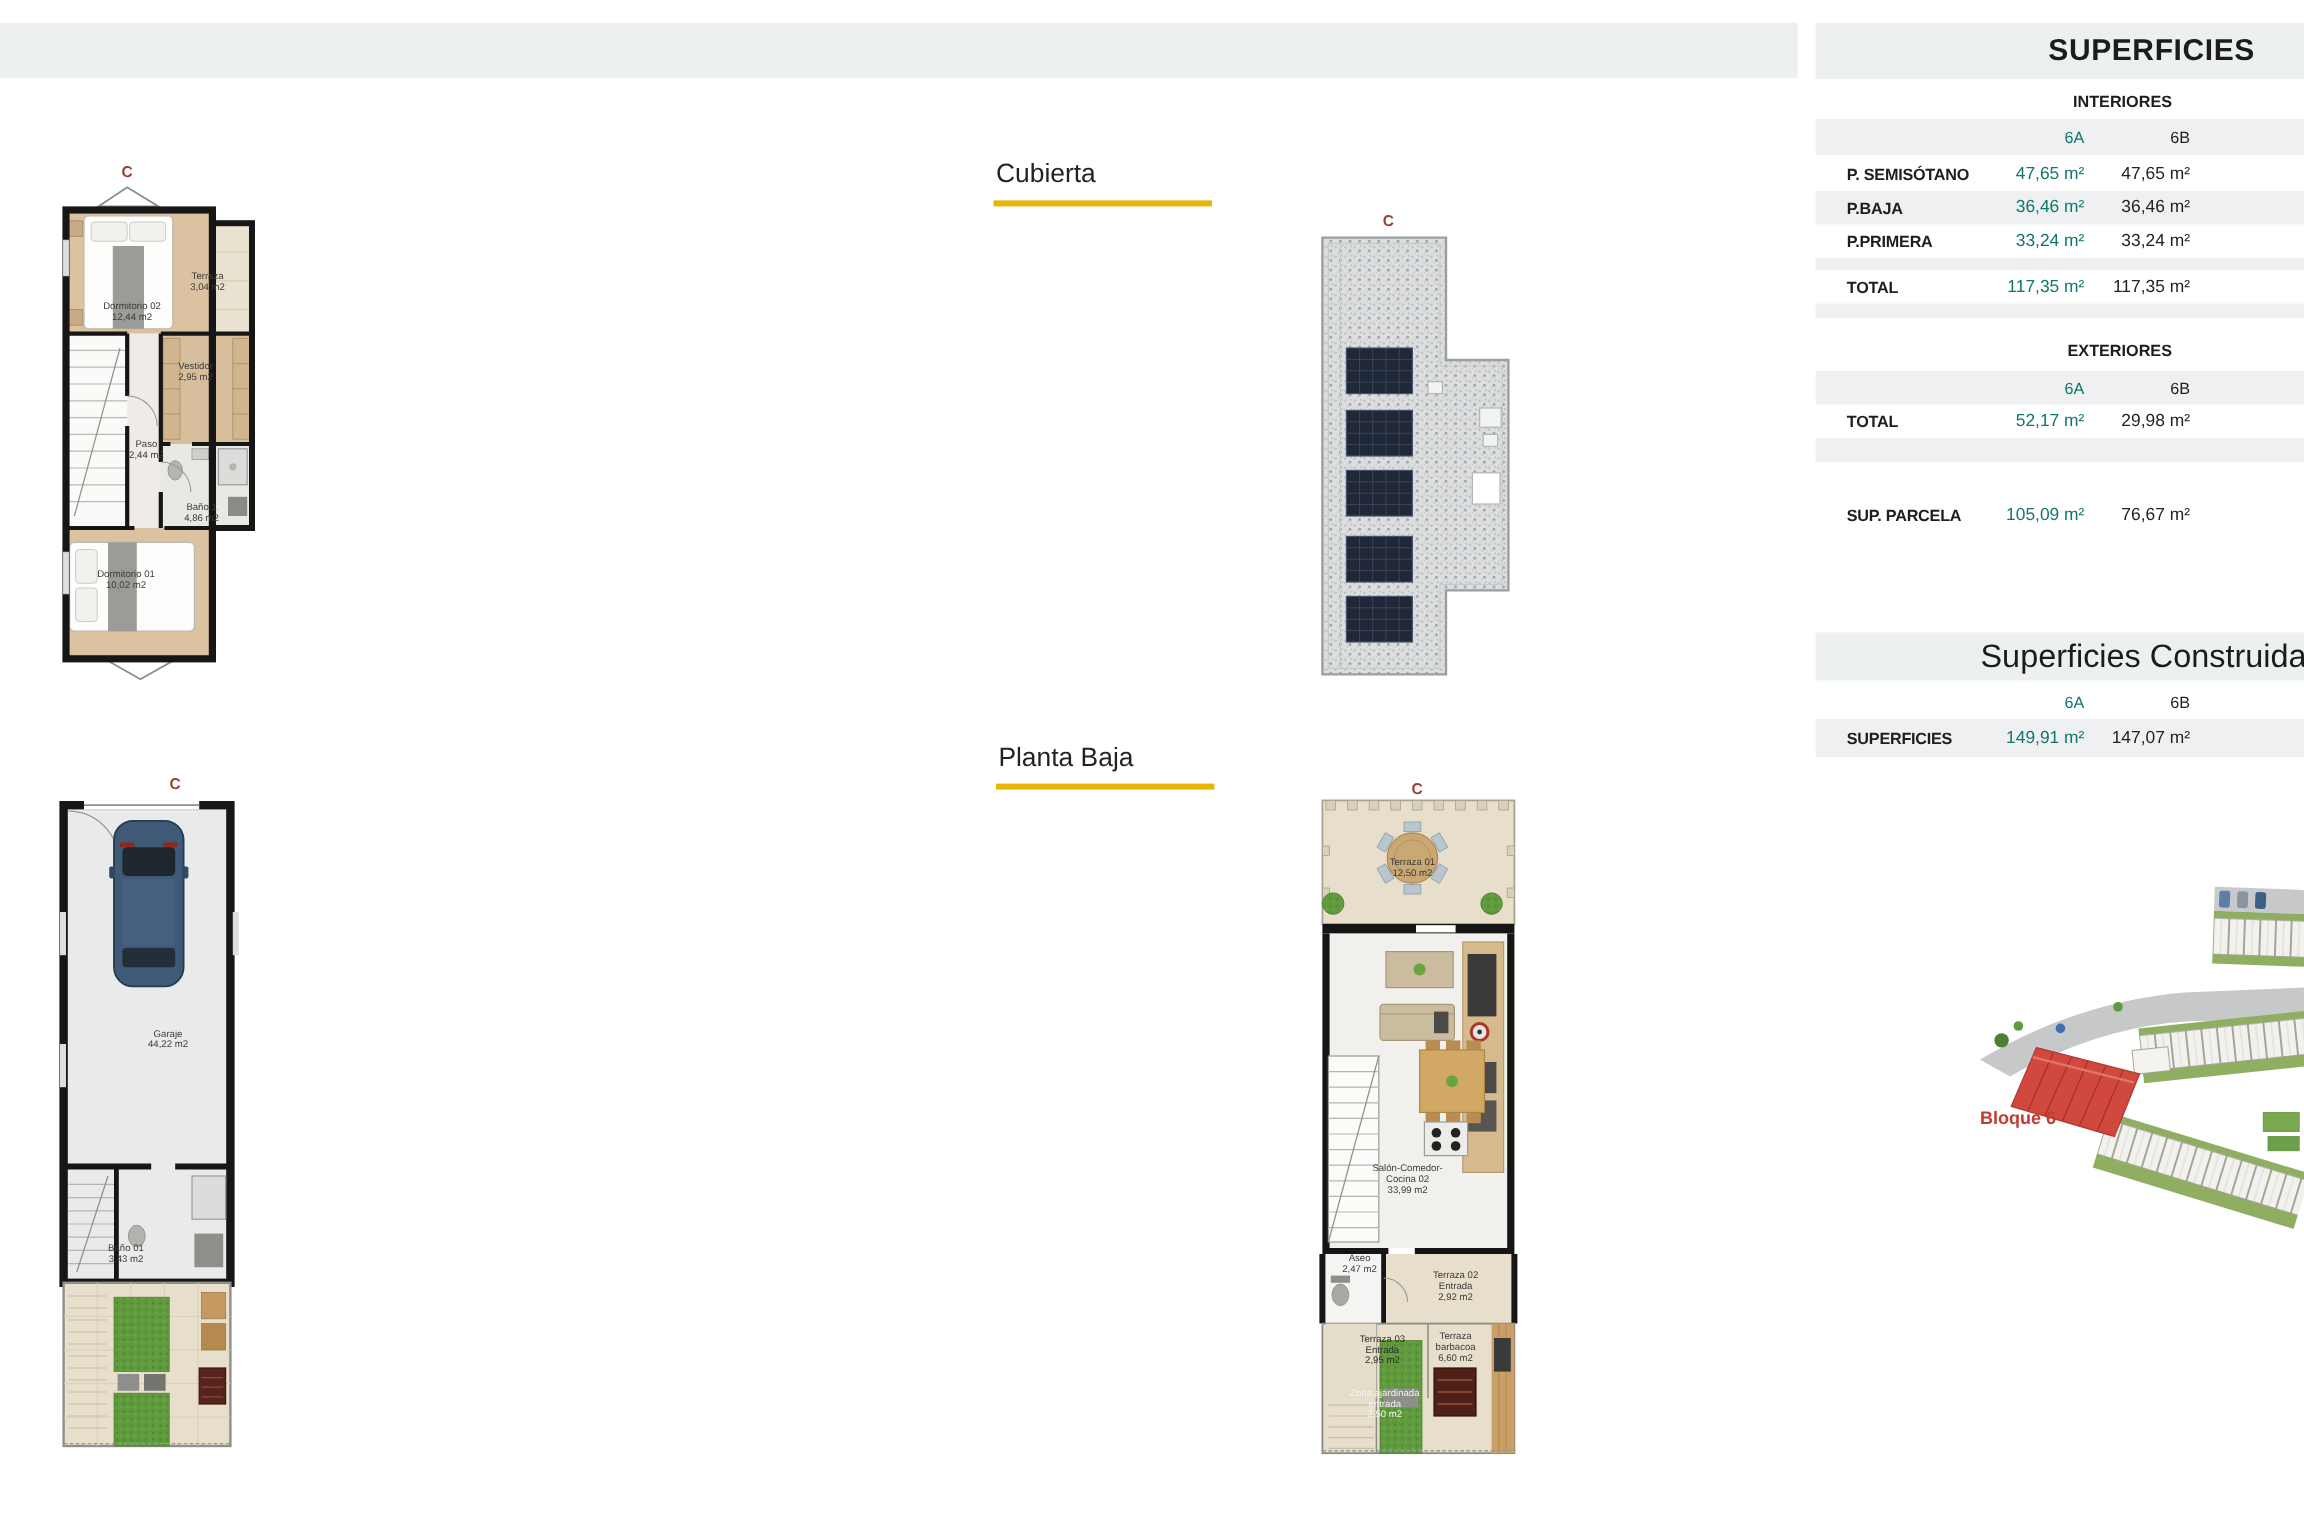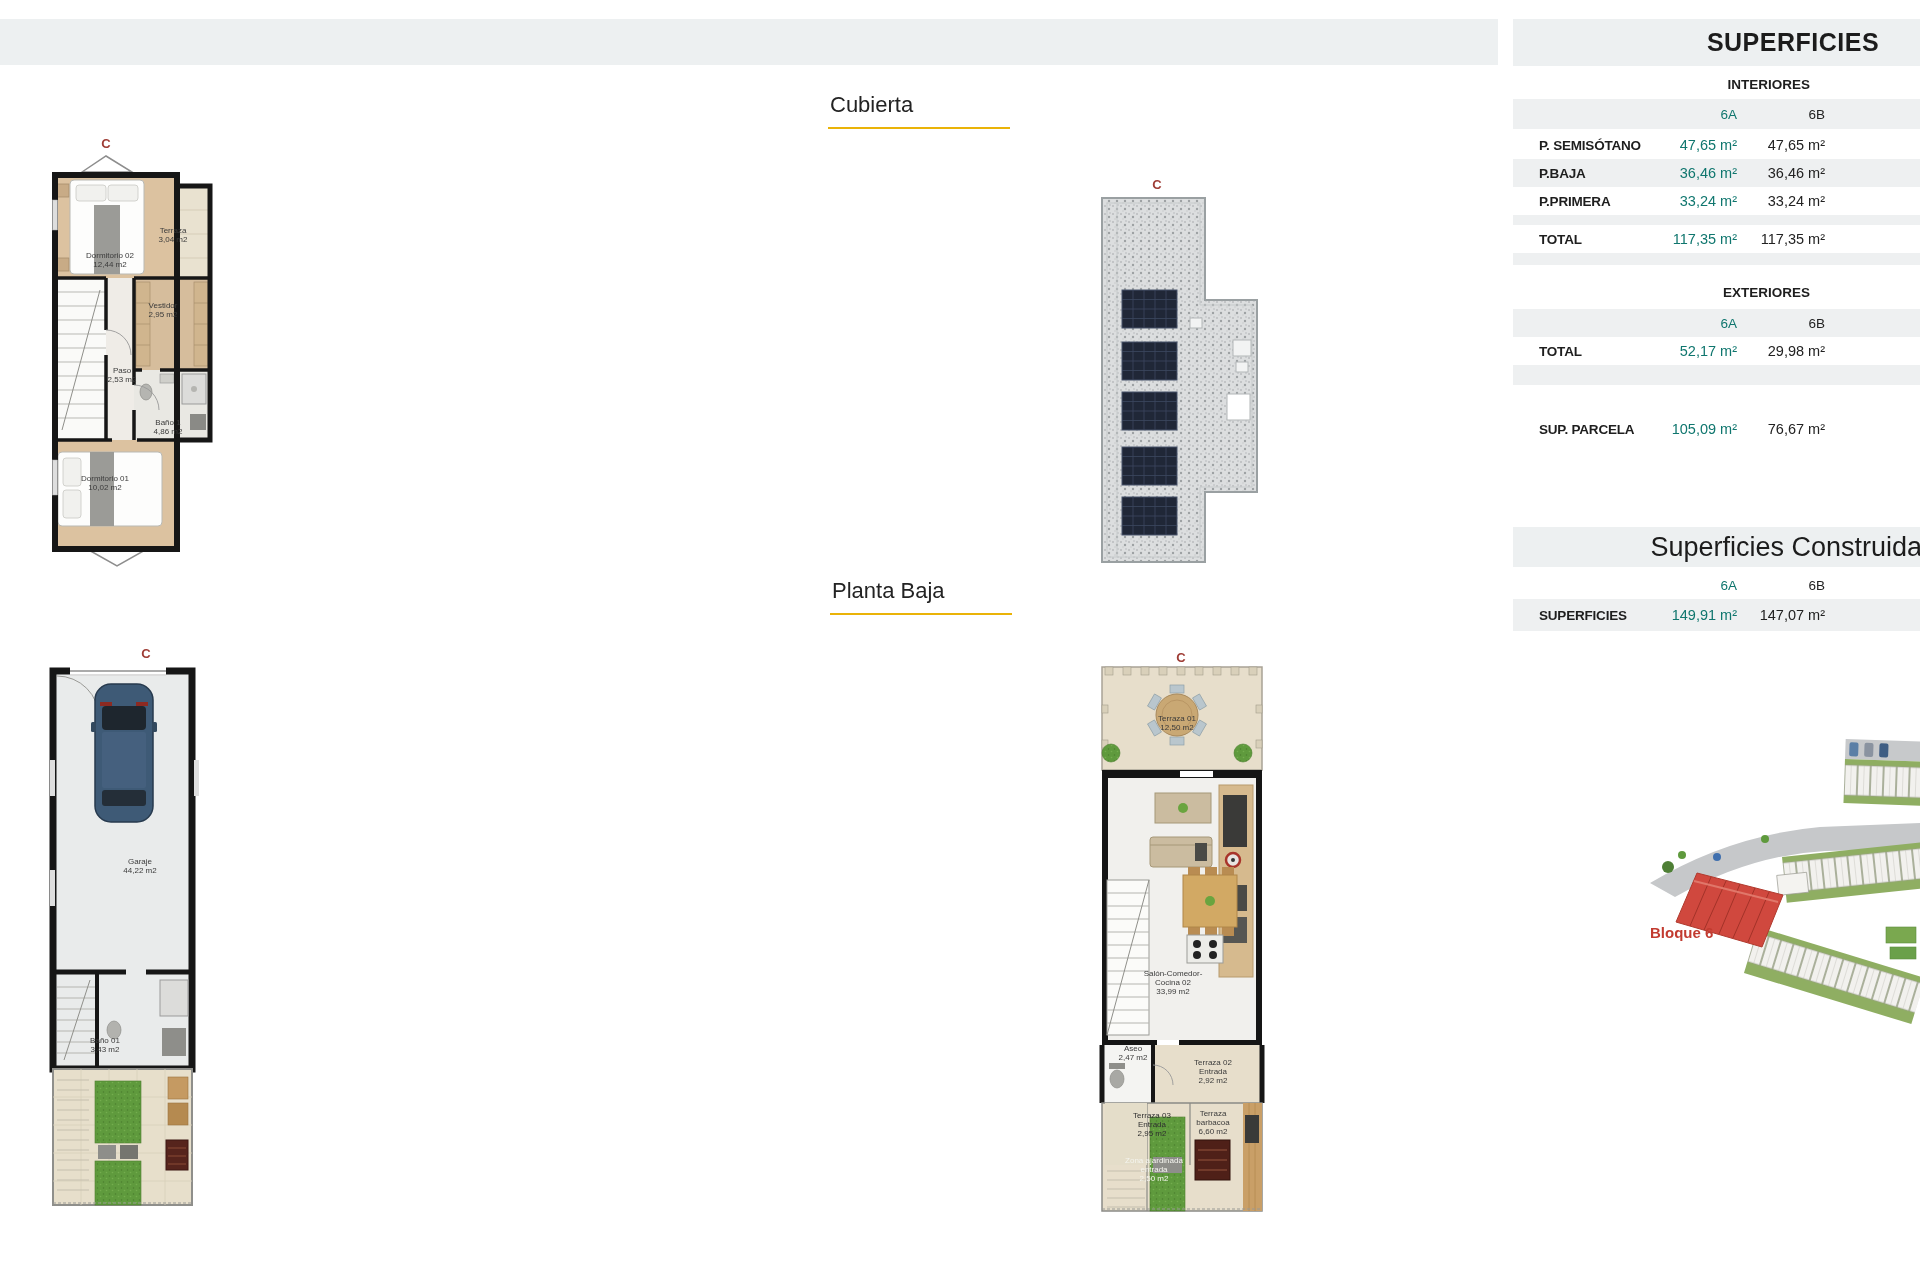--- a/index.html
+++ b/index.html
@@ -1,21 +1,21 @@
 <!DOCTYPE html>
 <html><head>
 <meta charset="utf-8">
 <style>
   html,body{margin:0;padding:0;}
   body{width:1920px;height:1280px;position:relative;overflow:hidden;background:#fff;
        font-family:"Liberation Sans",sans-serif;color:#222;}
   .abs{position:absolute;}
   .band-top{left:0;top:19px;width:1498px;height:46px;background:#edf0f1;}
-  .plan-title{font-size:22px;color:#232323;border-bottom:2px solid #eab308;
-              padding:0 0 9px 2px;width:180px;}
+  .plan-title{font-size:22px;color:#232323;border-bottom:5px solid #eab308;
+              padding:0 0 9px 2px;width:180px;margin-top:40px;}
   .c-marker{position:absolute;transform:translate(-50%,-50%);color:#9e3c35;
             font-size:13px;font-weight:bold;}
   .room-label{position:absolute;transform:translate(-50%,-50%);font-size:8px;line-height:1.15;
               color:#3b3b3b;text-align:center;white-space:pre-line;width:max-content;pointer-events:none;}
   
   #sup-table{left:1513px;top:19px;width:560px;height:640px;}
   .tband{position:absolute;left:0;width:560px;background:#edf0f1;display:flex;
          align-items:center;justify-content:center;color:#1c1c1c;}
   .tband.b1{top:0;height:47px;font-size:25px;font-weight:bold;letter-spacing:.5px;}
   .tband.b2{top:508px;height:40px;font-size:27px;font-weight:400;}
@@ -97,21 +97,21 @@
     <rect x="10.5" y="70" width="5" height="30" fill="#dedede" stroke="#aaa" stroke-width="0.5"></rect>
     <rect x="10.5" y="330" width="5" height="35" fill="#dedede" stroke="#aaa" stroke-width="0.5"></rect>
   </svg>
   <div class="room-label" style="left:131px;top:105px">Terraza
 3,04 m2</div>
   <div class="room-label" style="left:68px;top:130px">Dormitorio 02
 12,44 m2</div>
   <div class="room-label" style="left:121px;top:180px">Vestidor
 2,95 m2</div>
   <div class="room-label" style="left:80px;top:245px">Paso
-2,53 m2</div>
+2,44 m2</div>
   <div class="room-label" style="left:126px;top:297px">Baño 1
 4,86 m2</div>
   <div class="room-label" style="left:63px;top:353px">Dormitorio 01
 10,02 m2</div>
 </div>
 
 <div class="abs" style="left:42px;top:640px;width:165px;height:580px">
   <div class="c-marker" style="left:104px;top:13px">C</div>
   <svg width="165" height="580" viewBox="0 0 165 580">
     <rect x="11" y="31" width="139" height="398" fill="#e9ebeb" stroke="#161616" stroke-width="7"></rect>

